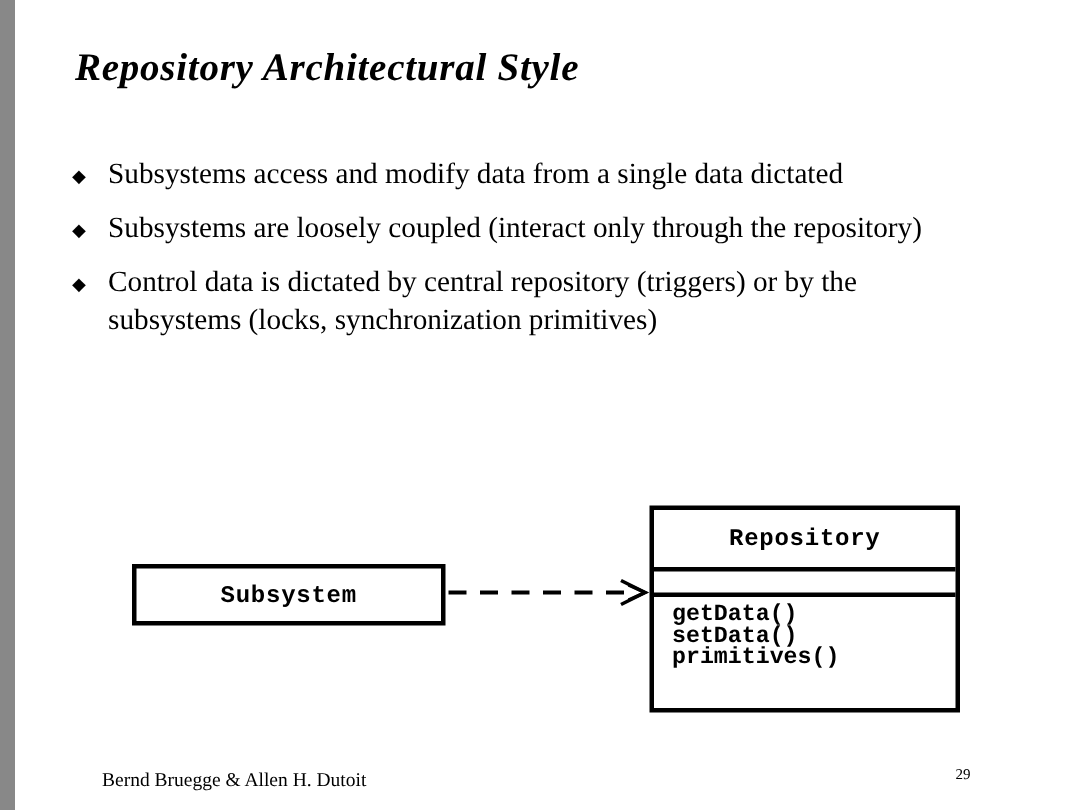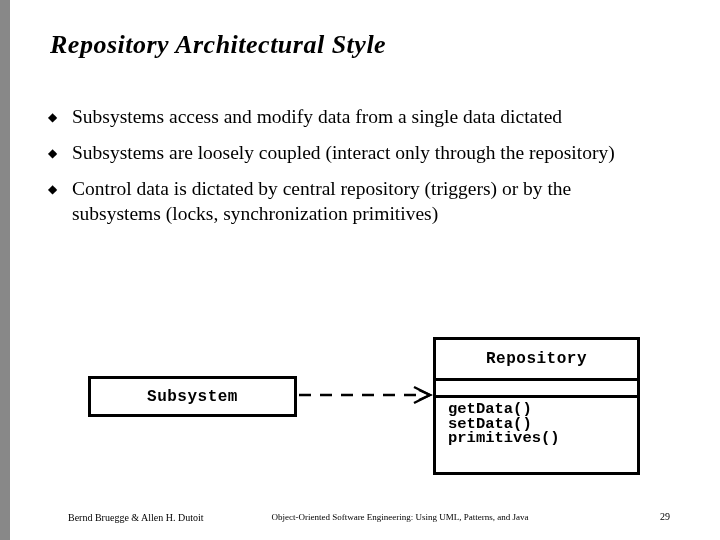--- a/index.html
+++ b/index.html
@@ -36,24 +36,24 @@
   .repo-name-compartment{
     height:38px;border-bottom:3px solid #000;
     display:flex;align-items:center;justify-content:center;flex:0 0 auto;
   }
   .repo-name{font-size:16px;letter-spacing:0.5px;}
   .repo-attr-compartment{height:14px;border-bottom:3px solid #000;flex:0 0 auto;}
   .repo-ops-compartment{flex:1;padding:4px 0 0 12px;}
   .repo-op{font-size:15.5px;line-height:14.5px;white-space:pre;}
   .arrow-svg{position:absolute;left:287px;top:384px;width:136px;height:22px;}
   
-  .footer-left{position:absolute;left:58px;top:512px;font-size:10px;}
+  .footer-left{position:absolute;left:58px;top:512px;font-size:13px;}
   .footer-center{position:absolute;left:240px;top:512px;width:300px;
     text-align:center;font-size:9px;}
-  .footer-right{position:absolute;left:650px;top:511px;font-size:10px;}
+  .footer-right{position:absolute;left:627px;top:511px;font-size:10px;}
 </style>
 </head>
 <body>
 
 <div class="slide">
 
   <div class="title">Repository Architectural Style</div>
 
   <div class="bullets">
     <div class="bullet-item">
@@ -86,16 +86,15 @@
     </div>
     <div class="repo-attr-compartment"></div>
     <div class="repo-ops-compartment">
       <div class="mono repo-op">getData()</div>
       <div class="mono repo-op">setData()</div>
       <div class="mono repo-op">primitives()</div>
     </div>
   </div>
 
   <div class="footer-left">Bernd Bruegge &amp; Allen H. Dutoit</div>
-  <div class="footer-center">Object-Oriented Software Engineering: Using UML, Patterns, and Java</div>
   <div class="footer-right">29</div>
 
 </div>
 
 </body></html>

